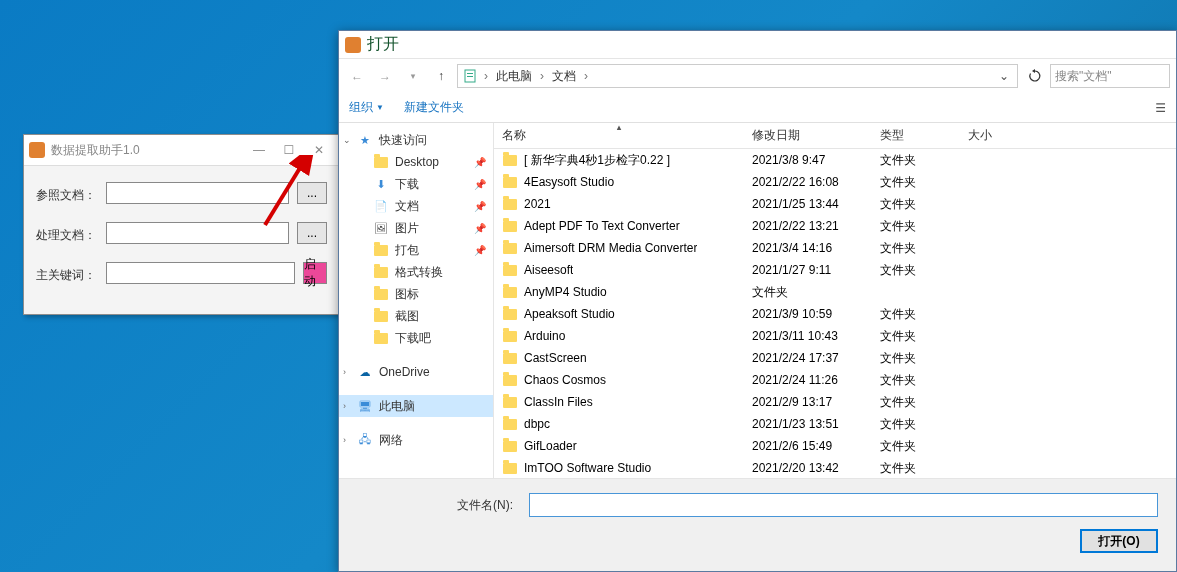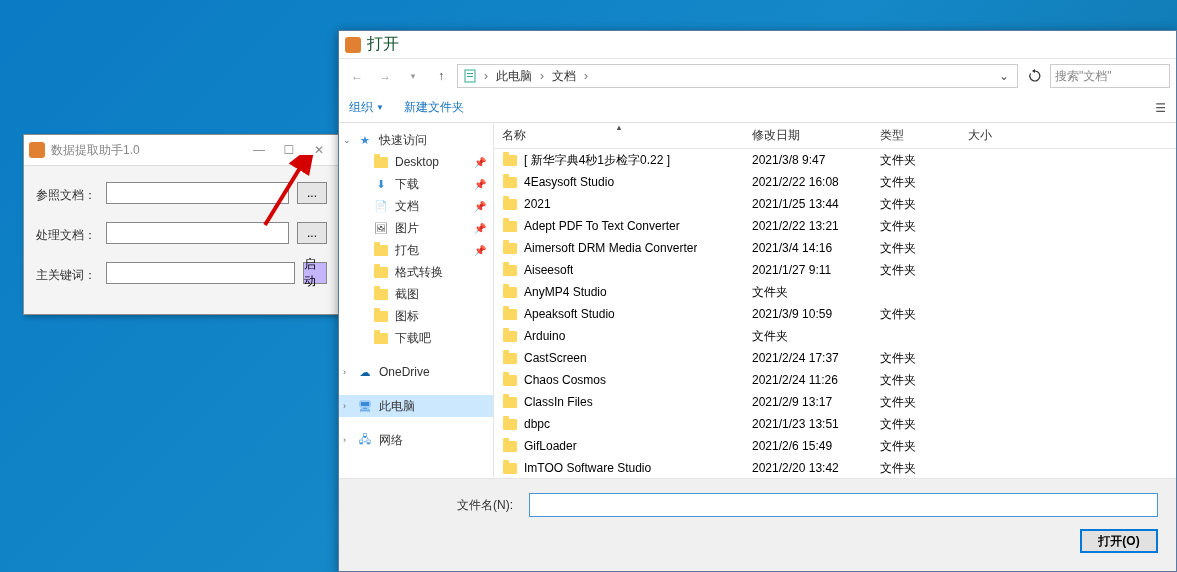--- a/index.html
+++ b/index.html
@@ -9,21 +9,21 @@
 .app-window { position: absolute; left: 23px; top: 110px; width: 317px; background: #f4f4f4; border: 1px solid #8d8d8d; box-shadow: 2px 2px 5px rgba(0,0,0,0.3); margin-top: 24px; }
 .app-titlebar { height: 31px; background: #fff; border-bottom: 1px solid #ddd; display: flex; align-items: center; padding: 0 5px; }
 .app-icon { width: 16px; height: 16px; background: #e08030; border-radius: 3px; margin-right: 6px; }
 .app-title { flex: 1; color: #888; font-size: 12px; }
 .win-btn { width: 30px; height: 20px; display: flex; align-items: center; justify-content: center; color: #888; cursor: pointer; }
 .app-body { padding: 16px 12px 30px 12px; }
 .form-row { display: flex; align-items: flex-end; margin-bottom: 18px; }
 .form-label { width: 70px; color: #333; font-size: 12px; text-align: left; }
 .form-input { flex: 1; height: 22px; border: 1px solid #888; background: #fff; padding: 0 4px; }
 .browse-btn { width: 30px; height: 22px; margin-left: 8px; border: 1px solid #888; background: #e5e5e5; display: flex; align-items: center; justify-content: center; cursor: pointer; }
-.start-btn { width: 24px; height: 22px; margin-left: 8px; border: 1px solid #888; background: #c4b5fd; display: flex; align-items: center; justify-content: center; cursor: pointer; }
+.start-btn { width: 24px; height: 22px; margin-left: 8px; border: 1px solid #888; background: #ec4899; display: flex; align-items: center; justify-content: center; cursor: pointer; }
 
 
 .arrow { position: absolute; left: 255px; top: 155px; pointer-events: none; }
 
 
 .dialog { position: absolute; left: 338px; top: 30px; right: 0; bottom: 0; background: #fff; border: 1px solid #5b7aa0; box-shadow: 0 2px 10px rgba(0,0,0,0.4); display: flex; flex-direction: column; }
 .dlg-titlebar { height: 28px; background: #fff; display: flex; align-items: center; padding: 0 6px; border-bottom: 1px solid #e5e5e5; }
 .dlg-icon { width: 16px; height: 16px; background: #e08030; border-radius: 3px; margin-right: 6px; }
 .dlg-title { color: #14532d; font-size: 16px; }
 
@@ -209,27 +209,27 @@
         <div class="nav-item indent">
             <span class="ni-icon">
               <span class="folder-icon"></span>
             </span>
             <span>格式转换</span>
           </div>
         <div class="nav-item indent">
             <span class="ni-icon">
               <span class="folder-icon"></span>
             </span>
+            <span>图标</span>
+          </div>
+        <div class="nav-item indent">
+            <span class="ni-icon">
+              <span class="folder-icon"></span>
+            </span>
             <span>截图</span>
-          </div>
-        <div class="nav-item indent">
-            <span class="ni-icon">
-              <span class="folder-icon"></span>
-            </span>
-            <span>图标</span>
           </div>
         <div class="nav-item indent">
             <span class="ni-icon">
               <span class="folder-icon"></span>
             </span>
             <span>下载吧</span>
           </div>
       </div>
       <div class="nav-group">
         <div class="nav-item">
@@ -352,20 +352,21 @@
     <div class="col col-type">文件夹</div>
     <div class="col col-size"></div>
           </div>
           <div class="row">
     <div class="col col-name">
               <span class="ni-icon">
                 <span class="folder-icon"></span>
               </span>
               <span class="name-text">Arduino</span>
             </div>
+    <div class="col col-date">2021/3/11 10:43</div>
     <div class="col col-type">文件夹</div>
     <div class="col col-size"></div>
           </div>
           <div class="row">
     <div class="col col-name">
               <span class="ni-icon">
                 <span class="folder-icon"></span>
               </span>
               <span class="name-text">CastScreen</span>
             </div>

